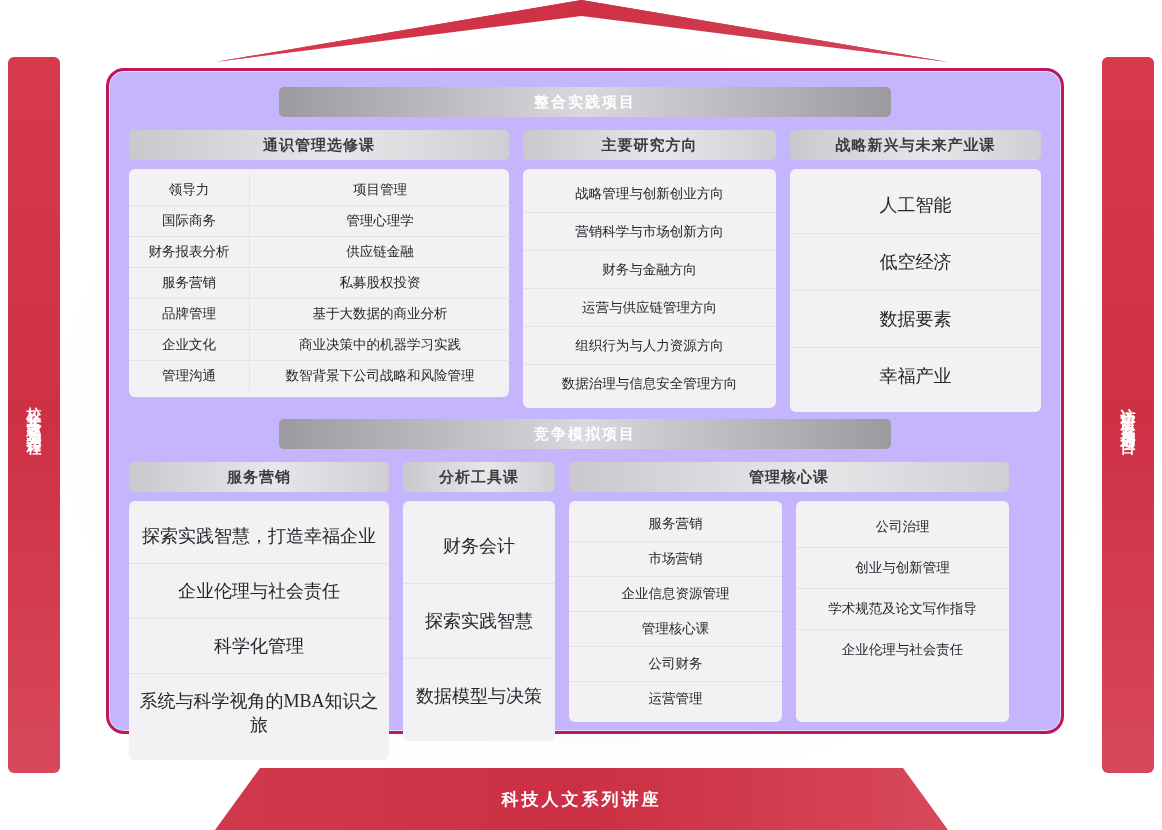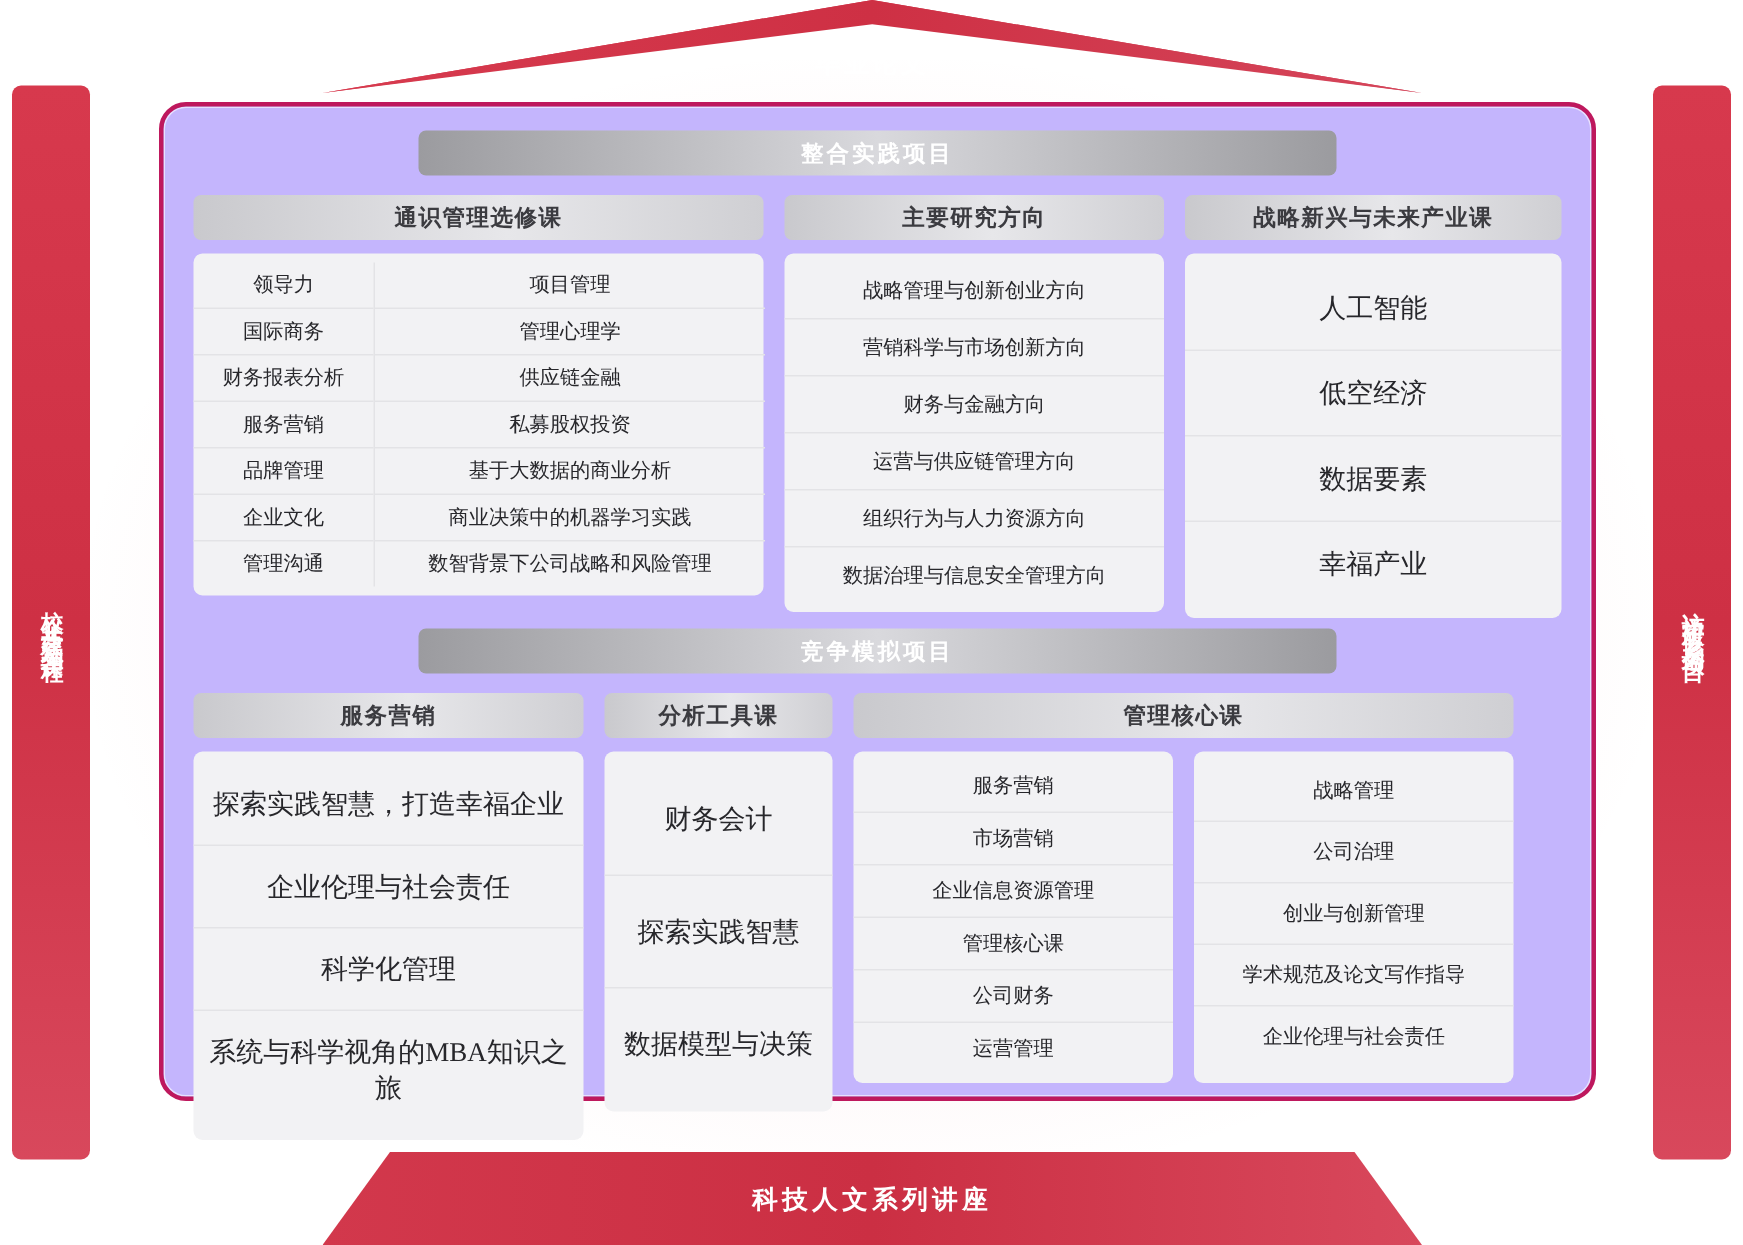--- a/index.html
+++ b/index.html
@@ -204,21 +204,20 @@
         <div style="display:flex;gap:14px;">
           <div class="card" style="width:213px;">
             <div class="cell" style="padding:8px 4px;">服务营销</div>
             <div class="cell" style="padding:8px 4px;">市场营销</div>
             <div class="cell" style="padding:8px 4px;">企业信息资源管理</div>
             <div class="cell" style="padding:8px 4px;">管理核心课</div>
             <div class="cell" style="padding:8px 4px;">公司财务</div>
             <div class="cell" style="padding:8px 4px;">运营管理</div>
           </div>
           <div class="card" style="width:213px;">
-            <div class="cell" style="padding:11px 4px;">战略管理</div>
             <div class="cell" style="padding:11px 4px;">公司治理</div>
             <div class="cell" style="padding:11px 4px;">创业与创新管理</div>
             <div class="cell" style="padding:11px 4px;">学术规范及论文写作指导</div>
             <div class="cell" style="padding:11px 4px;">企业伦理与社会责任</div>
           </div>
         </div>
       </div>
     </div>
   </div>
 

